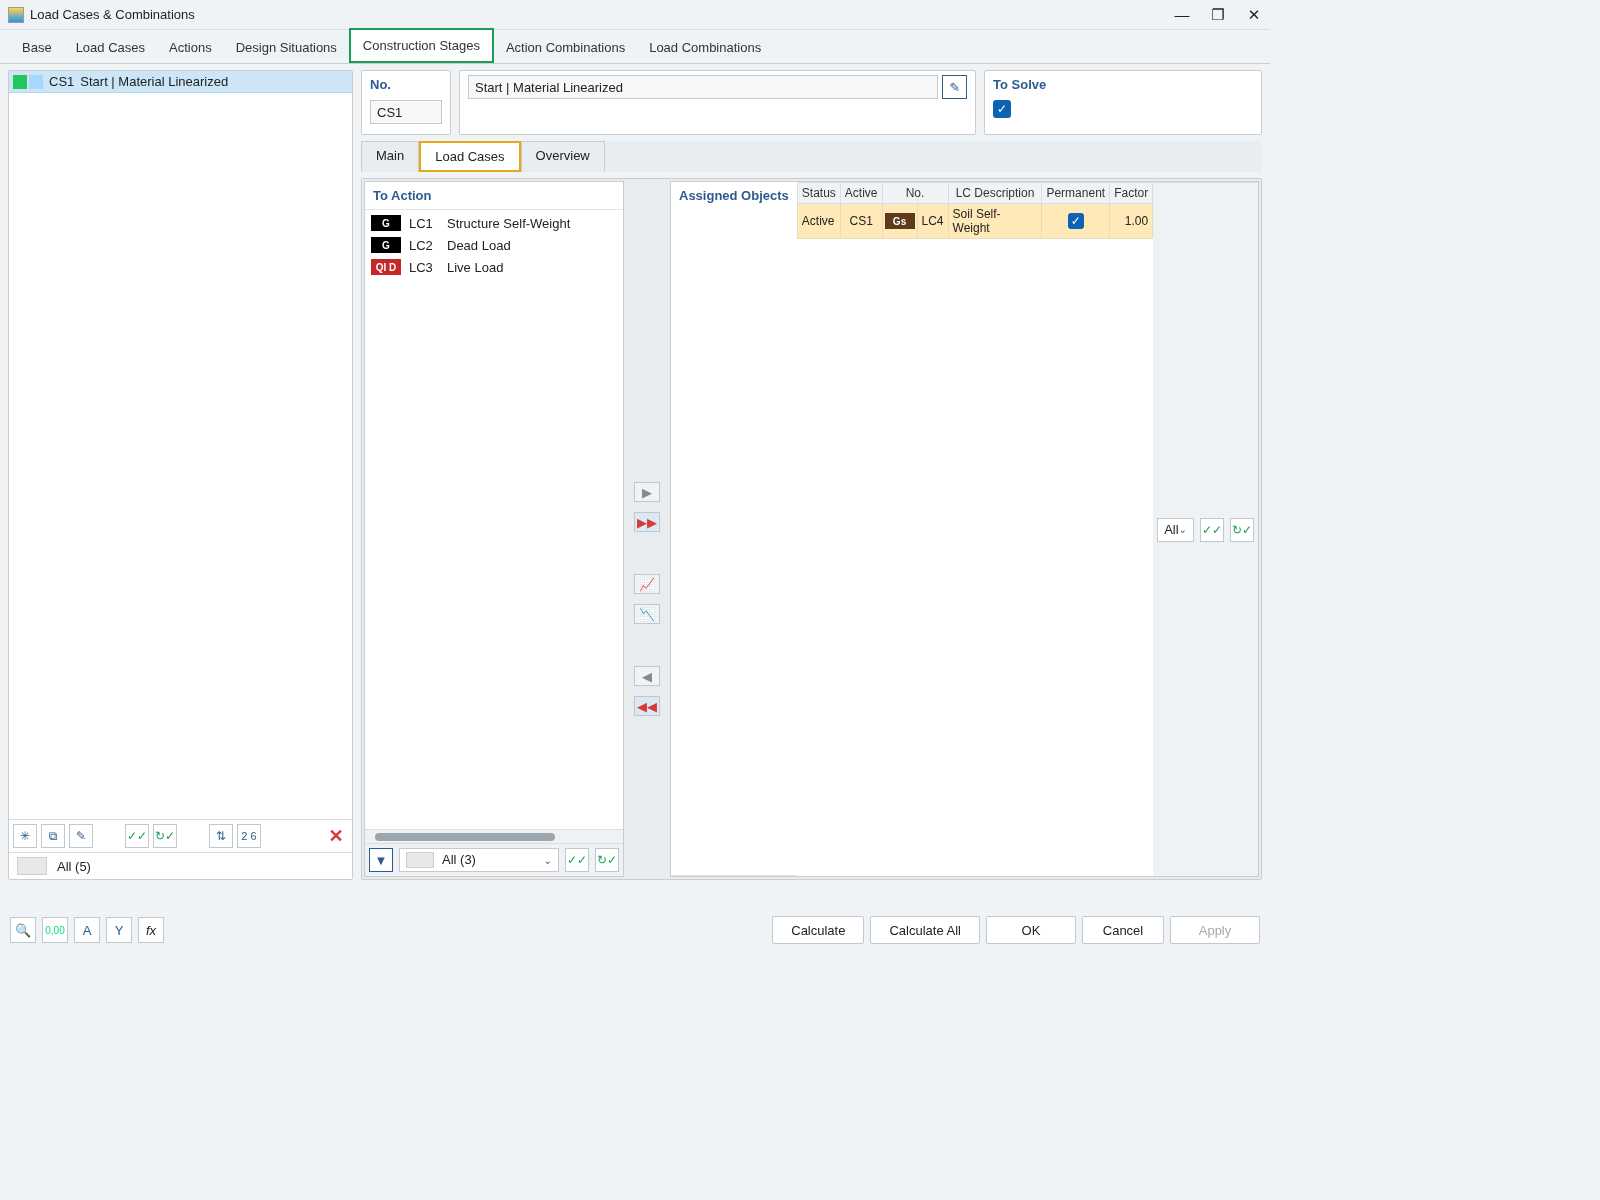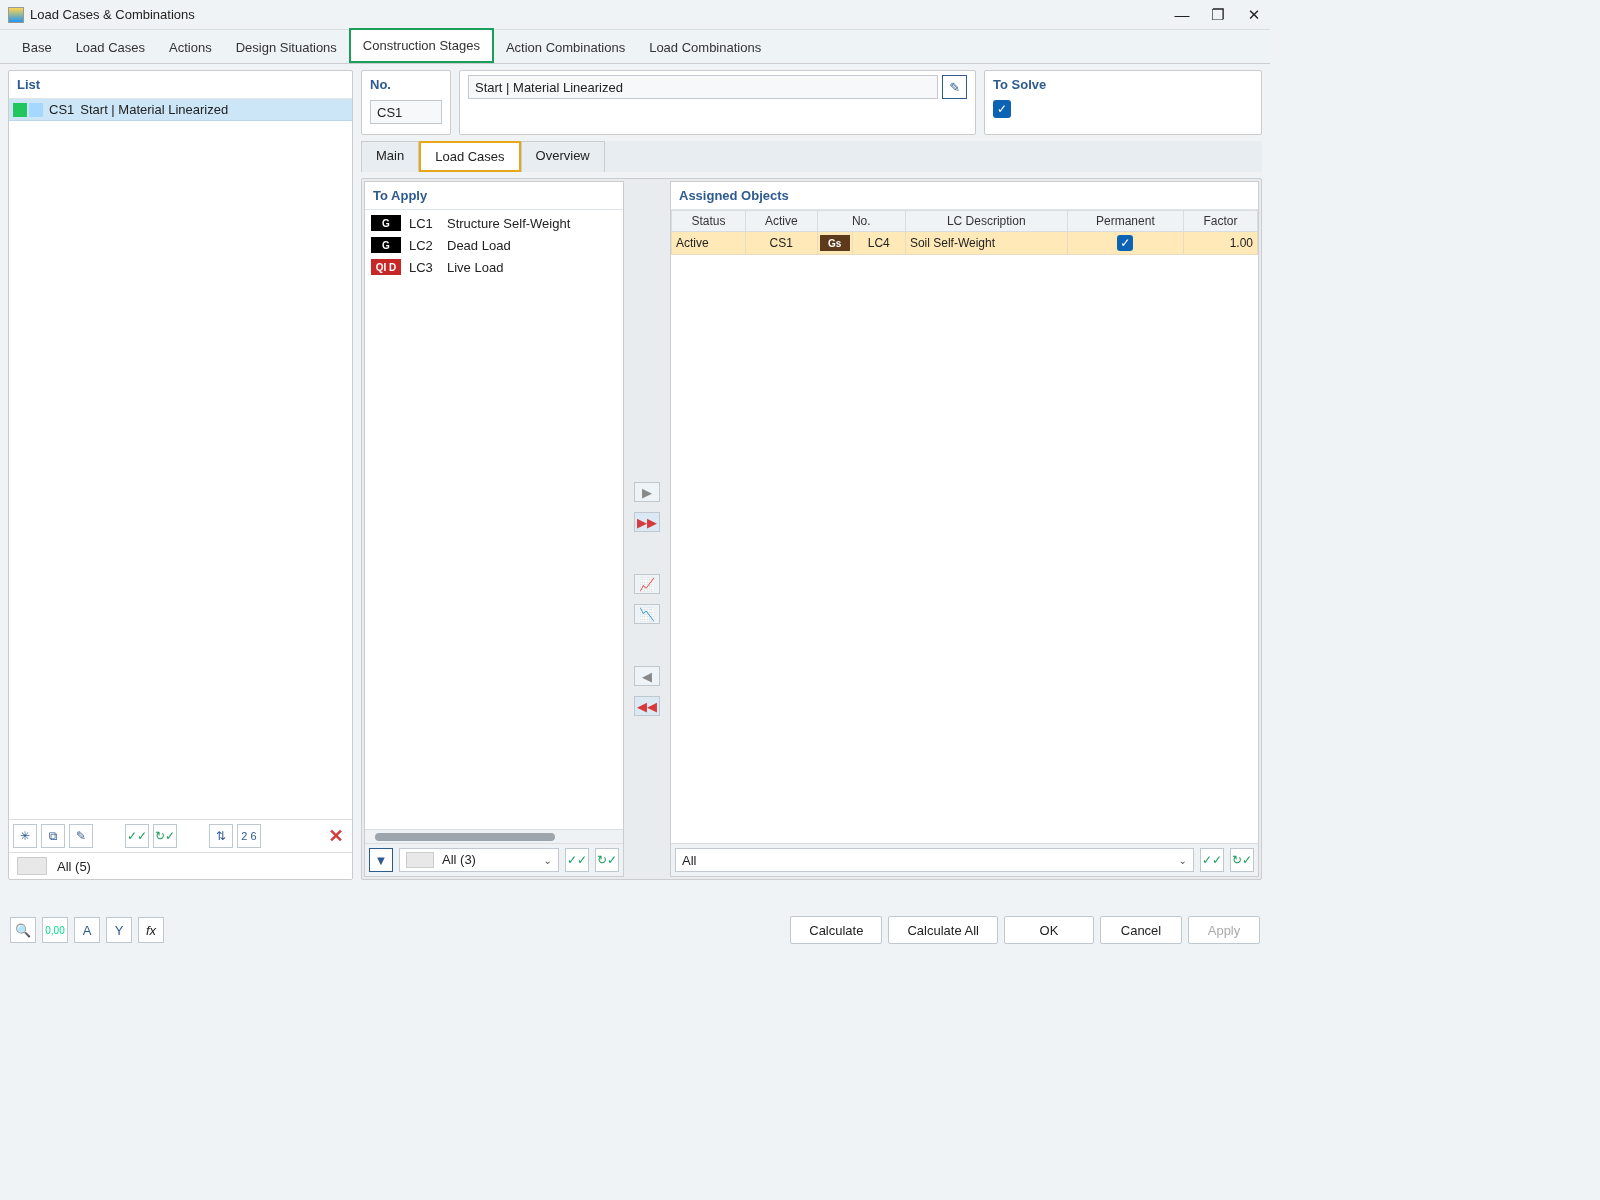--- a/index.html
+++ b/index.html
@@ -45,21 +45,21 @@
 .assign-row{display:flex;align-items:center;height:22px;gap:8px}
 .tag{width:30px;height:16px;color:#fff;font-size:10px;display:flex;align-items:center;justify-content:center;font-weight:600}
 .tag.blk{background:#000}
 .tag.red{background:#c62828}
 .tag.brn{background:#5d3a1a}
 .lc-code{width:30px}
 .centercol{width:38px;display:flex;flex-direction:column;align-items:center;justify-content:center;gap:10px;padding-top:140px}
 .arrowbtn{width:26px;height:20px;border:1px solid #bfc7cf;background:#eef3f7;display:flex;align-items:center;justify-content:center;cursor:pointer;color:#888}
 .arrowbtn.red{color:#d63b3b;background:#dbe9f4}
 .arrowbtn.blue{color:#2e5b8f}
-.assigned-panel{flex:1;background:#fff;border:1px solid #ccc;display:flex;flex-direction:column}
+.assigned-panel{flex:1;background:#fff;border:1px solid #ccc;display:flex;flex-direction:row}
 .tbl{width:100%;border-collapse:collapse}
 .tbl th{background:#f0f3f6;border:1px solid #d7dde2;font-weight:400;padding:3px 4px;color:#333;font-size:12px}
 .tbl td{border:1px solid #e8dcc0;padding:3px 4px;background:#ffe9b8;font-size:12px;text-align:center}
 .tbl td.left{text-align:left}
 .tbl td.right{text-align:right}
 .bottom-filter{display:flex;align-items:center;gap:6px;padding:4px;border-top:1px solid #ddd;background:#eef2f5}
 .filter-icon{width:24px;height:24px;border:1px solid #2e5b8f;display:flex;align-items:center;justify-content:center;color:#2e5b8f;background:#fff}
 .combo{height:24px;border:1px solid #c3c9cf;background:#fff;padding:0 6px;flex:1;display:flex;align-items:center;justify-content:space-between;cursor:pointer}
 .combo .sw{width:28px;height:16px;background:#e8e8e8;border:1px solid #ccc;margin-right:8px}
 .scrollbar{height:14px;background:#eef2f5;border-top:1px solid #ddd;display:flex;align-items:center;padding:0 10px}
@@ -90,21 +90,20 @@
   <div class="tab">Actions</div>
   <div class="tab">Design Situations</div>
   <div class="tab green">Construction Stages</div>
   <div class="tab">Action Combinations</div>
   <div class="tab">Load Combinations</div>
 </div>
 
 <div class="content">
 
   <div class="leftpanel">
-    <div class="section-hdr">List</div>
     <div class="list-body">
       <div class="list-row">
         <span class="chip green"></span>
         <span class="chip blue"></span>
         <span style="margin-left:4px">CS1</span>
         <span style="margin-left:6px">Start | Material Linearized</span>
       </div>
     </div>
     <div class="left-toolbar">
       <div class="tbtn">✳</div>
@@ -145,21 +144,21 @@
 
     <div class="subtabs">
       <div class="subtab">Main</div>
       <div class="subtab active">Load Cases</div>
       <div class="subtab">Overview</div>
     </div>
 
     <div class="midrow">
 
       <div class="assign-panel">
-        <div class="section-hdr">To Apply</div>
+        <div class="section-hdr">To Action</div>
         <div class="assign-body">
           <div class="assign-row">
             <span class="tag blk">G</span>
             <span class="lc-code">LC1</span>
             <span>Structure Self-Weight</span>
           </div>
           <div class="assign-row">
             <span class="tag blk">G</span>
             <span class="lc-code">LC2</span>
             <span>Dead Load</span>
@@ -248,14 +247,14 @@
   <div class="ficon">A</div>
   <div class="ficon">Y</div>
   <div class="ficon">
       <i>fx</i>
     </div>
   <div class="spacer"></div>
   <button class="fbtn">Calculate</button>
   <button class="fbtn">Calculate All</button>
   <button class="fbtn" style="width:90px">OK</button>
   <button class="fbtn" style="width:82px">Cancel</button>
-  <button class="fbtn disabled" style="width:72px">Apply</button>
+  <button class="fbtn disabled" style="width:90px">Apply</button>
 </div>
 
 </body></html>

